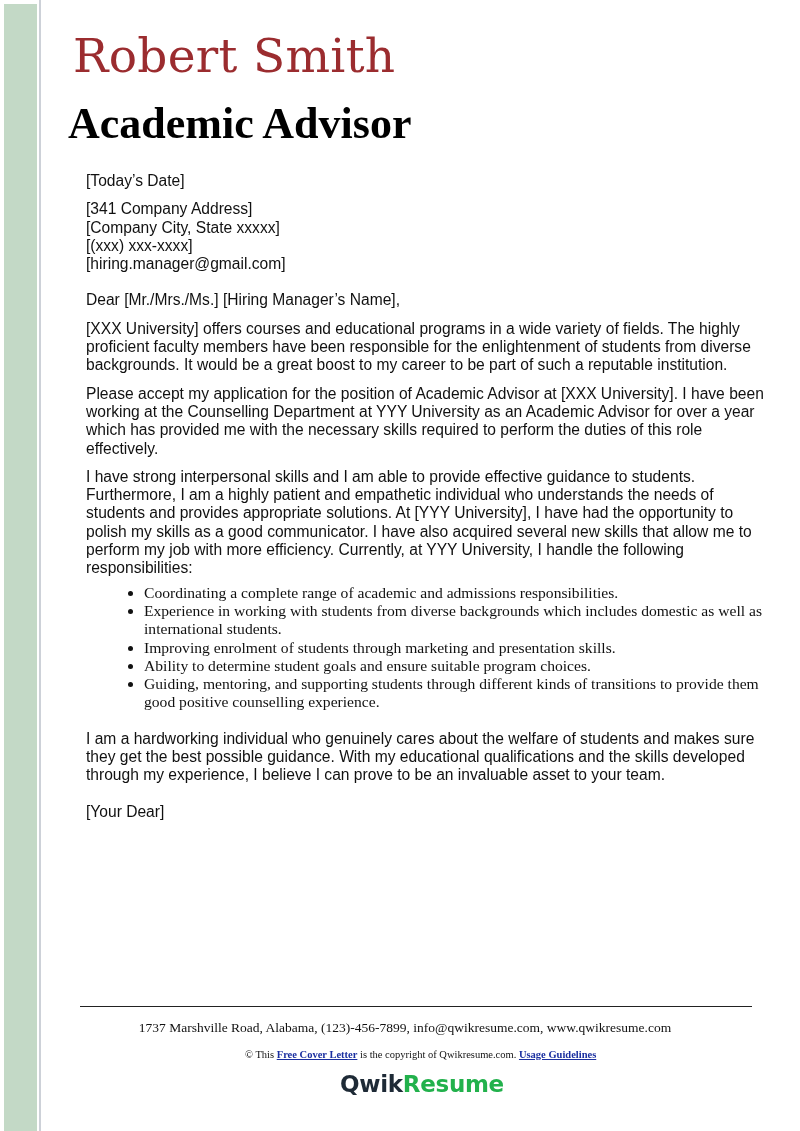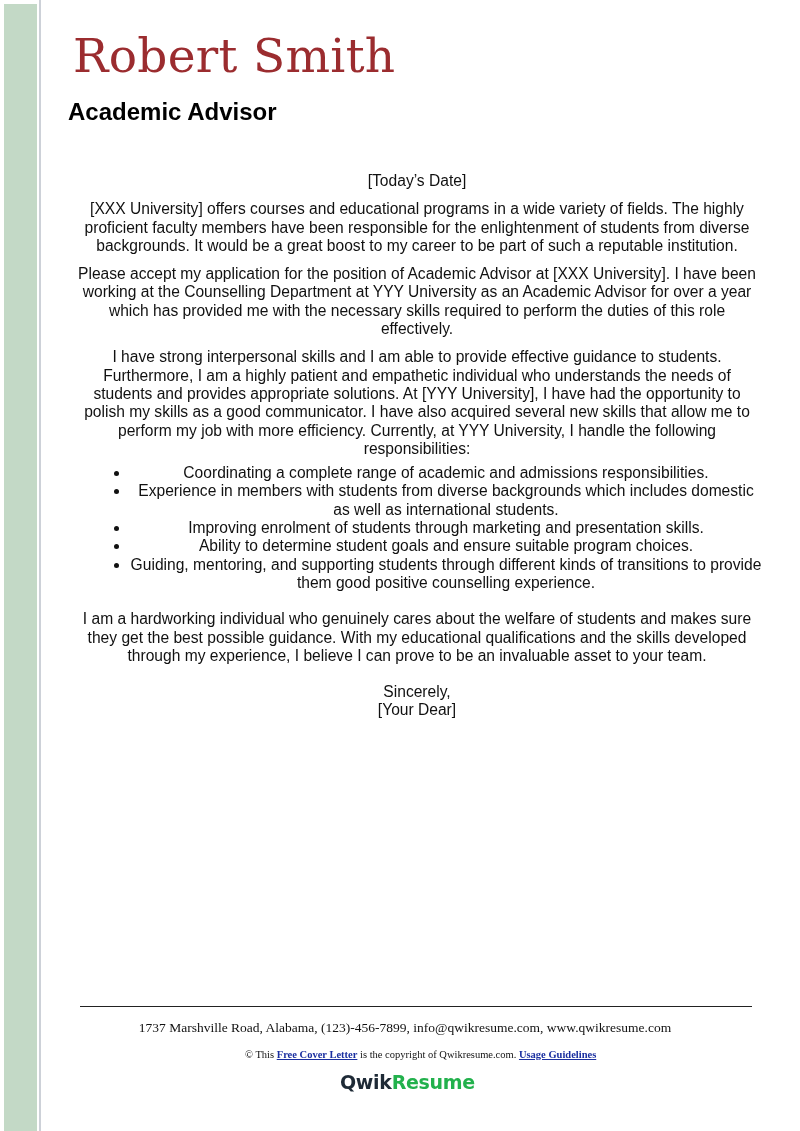--- a/index.html
+++ b/index.html
@@ -1,57 +1,63 @@
 <!DOCTYPE html>
 <html><head>
 <meta charset="utf-8">
 <style>
   html, body { margin:0; padding:0; background:#ffffff; }
   body { width:800px; height:1131px; position:relative; overflow:hidden; }
   .sidebar-green { position:absolute; left:4px; top:4px; width:33px; height:1127px; background:#c3d9c6; }
   .sidebar-line { position:absolute; left:39px; top:0; width:2px; height:1131px; background:#cdd1d8; }
   .name { position:absolute; left:73px; top:28px; font-family:"DejaVu Serif", "Liberation Serif", serif; font-size:47px; color:#9b2c2f; letter-spacing:0.3px; white-space:nowrap; }
-  .title { position:absolute; left:68px; top:98px; font-family:Liberation Sans, sans-serif; font-weight:bold; font-size:24px; color:#000; white-space:nowrap; }
-  .body { position:absolute; left:72px; top:172px; width:690px; font-family:"Liberation Sans", sans-serif; font-size:15.6px; line-height:18.3px; color:#111;text-align:center; }
+  .title { position:absolute; left:68px; top:98px; font-family:Liberation Serif, serif; font-weight:bold; font-size:44px; color:#000; white-space:nowrap; }
+  .body { position:absolute; left:86px; top:172px; width:690px; font-family:"Liberation Sans", sans-serif; font-size:15.6px; line-height:18.3px; color:#111; }
   .body p { margin:0; }
   .block { margin-bottom:10px !important; }
   .gap-lg { margin-bottom:18px !important; }
-  ul.resp { margin:0 0 18px 0; padding-left:58px; list-style:disc; }
+  ul.resp { margin:0 0 18px 0; padding-left:58px; list-style:disc;font-family:Liberation Serif, serif; }
   ul.resp li { padding-left:0; }
   .footer-rule { position:absolute; left:80px; top:1006px; width:672px; height:1px; background:#222; }
   .footer-address { position:absolute; left:0; width:800px; top:1020px; text-align:center; font-family:"Liberation Serif", serif; font-size:13.5px; color:#111; padding-left:10px; box-sizing:border-box; }
   .copyright { position:absolute; left:245px; top:1049px; font-family:Liberation Serif, serif; font-size:10.5px; color:#111; white-space:nowrap; }
   .copyright a { color:#1a2fa0; font-weight:bold; text-decoration:underline; }
-  .logo { position:absolute; left:340px; top:1071px; font-family:"DejaVu Sans", sans-serif; font-size:19px; font-weight:bold; letter-spacing:-0.3px; white-space:nowrap; }
+  .logo { position:absolute; left:340px; top:1071px; font-family:"DejaVu Sans", sans-serif; font-size:23px; font-weight:bold; letter-spacing:-0.3px; white-space:nowrap; }
   .logo .q { color:#1e2a36; }
   .logo .r { color:#22b14c; }
 </style>
 </head>
 <body>
 
 <div class="sidebar-green"></div>
 <div class="sidebar-line"></div>
 
 <div class="name">Robert Smith</div>
 <div class="title">Academic Advisor</div>
 
 <div class="body">
   <p class="block">[Today’s Date]</p>
+  <div class="gap-lg" style="margin-bottom:28px;">
+    <p>[341 Company Address]</p>
+    <p>[Company City, State xxxxx]</p>
+    <p>[(xxx) xxx-xxxx]</p>
+    <p>[hiring.manager@gmail.com]</p>
+  </div>
+  <p class="block">Dear [Mr./Mrs./Ms.] [Hiring Manager’s Name],</p>
   <p class="block">[XXX University] offers courses and educational programs in a wide variety of fields. The highly proficient faculty members have been responsible for the enlightenment of students from diverse backgrounds. It would be a great boost to my career to be part of such a reputable institution.</p>
   <p class="block">Please accept my application for the position of Academic Advisor at [XXX University]. I have been working at the Counselling Department at YYY University as an Academic Advisor for over a year which has provided me with the necessary skills required to perform the duties of this role effectively.</p>
   <p class="block" style="margin-bottom:6px !important;">I have strong interpersonal skills and I am able to provide effective guidance to students. Furthermore, I am a highly patient and empathetic individual who understands the needs of students and provides appropriate solutions. At [YYY University], I have had the opportunity to polish my skills as a good communicator. I have also acquired several new skills that allow me to perform my job with more efficiency. Currently, at YYY University, I handle the following responsibilities:</p>
   <ul class="resp">
     <li>Coordinating a complete range of academic and admissions responsibilities.</li>
-    <li>Experience in members with students from diverse backgrounds which includes domestic as well as international students.</li>
+    <li>Experience in working with students from diverse backgrounds which includes domestic as well as international students.</li>
     <li>Improving enrolment of students through marketing and presentation skills.</li>
     <li>Ability to determine student goals and ensure suitable program choices.</li>
     <li>Guiding, mentoring, and supporting students through different kinds of transitions to provide them good positive counselling experience.</li>
   </ul>
   <p class="gap-lg">I am a hardworking individual who genuinely cares about the welfare of students and makes sure they get the best possible guidance. With my educational qualifications and the skills developed through my experience, I believe I can prove to be an invaluable asset to your team.</p>
-  <p>Sincerely,</p>
   <p>[Your Dear]</p>
 </div>
 
 <div class="footer-rule"></div>
 <div class="footer-address">1737 Marshville Road, Alabama, (123)-456-7899, info@qwikresume.com, www.qwikresume.com</div>
 
 <div class="copyright">
   <span>© This </span><a>Free Cover Letter</a><span> is the copyright of Qwikresume.com. </span><a>Usage Guidelines</a>
 </div>
 

